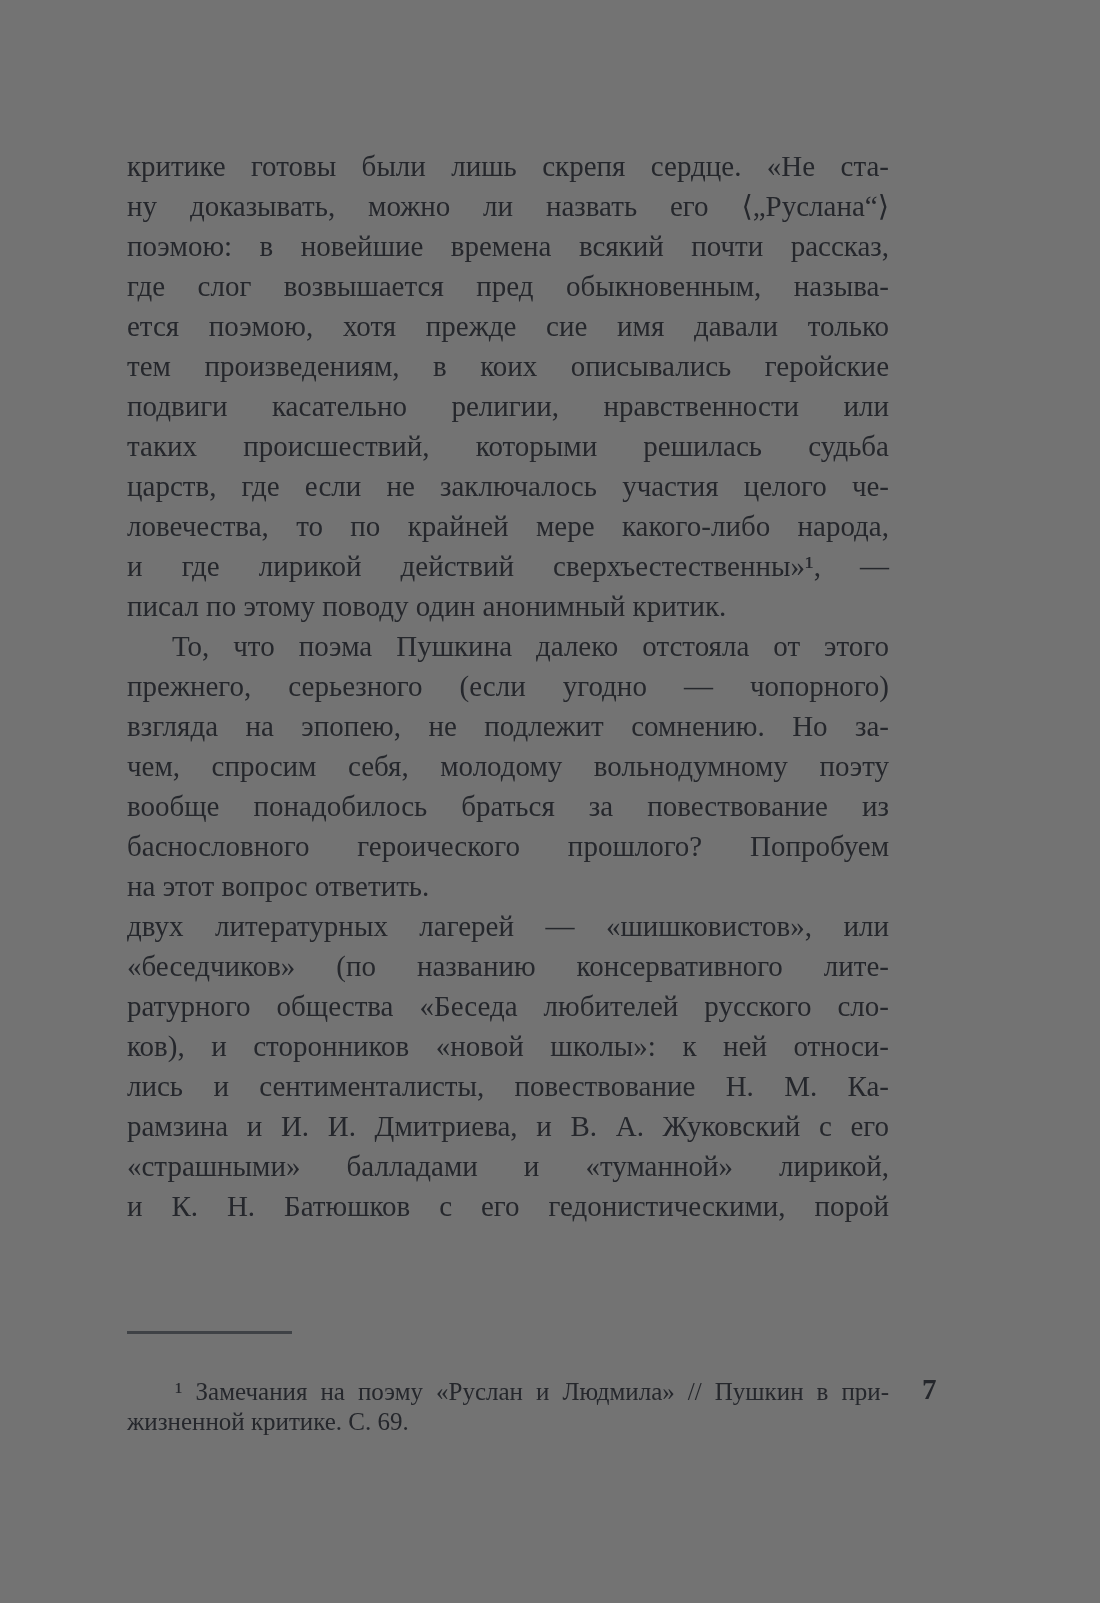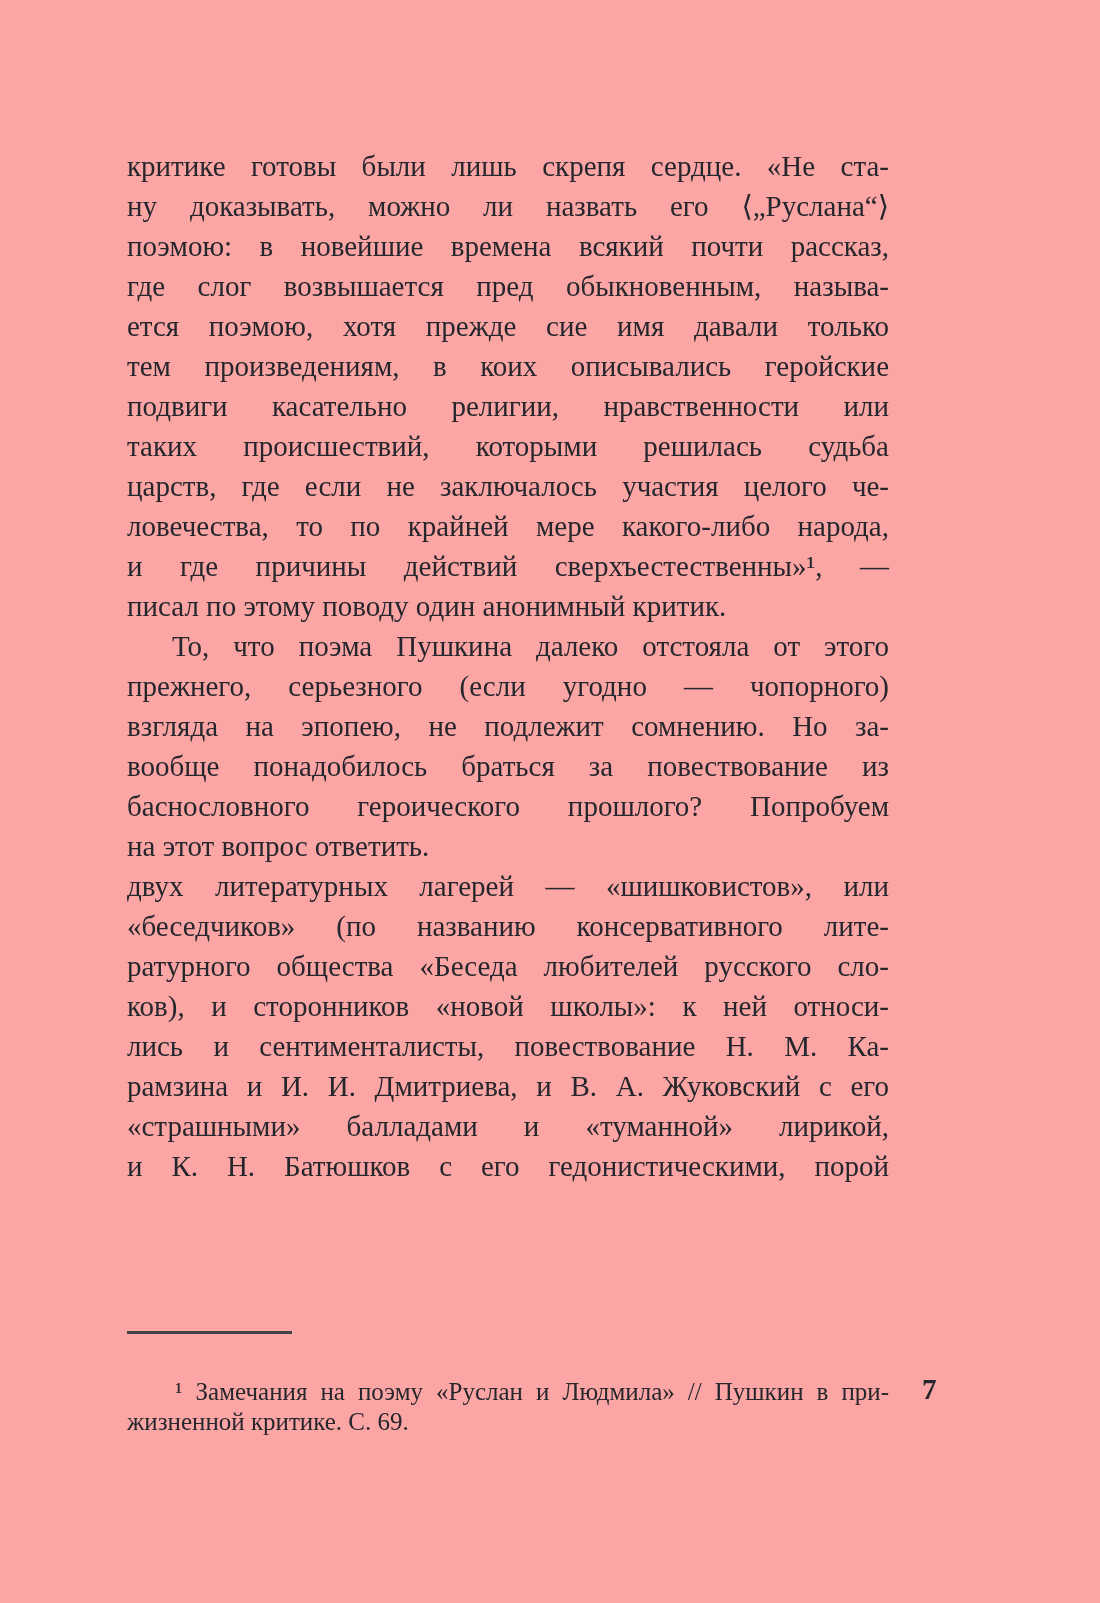--- a/index.html
+++ b/index.html
@@ -4,21 +4,21 @@
 <style>
   html, body {
     margin: 0;
     padding: 0;
     background: #ffffff;
   }
   .page {
     position: relative;
     width: 1100px;
     height: 1603px;
-    background: #fca5a5;
+    background: #737373;
     overflow: hidden;
     font-family: "Liberation Serif", "DejaVu Serif", serif;
     color: #25272c;
   }
   .text-block {
     position: absolute;
     left: 127px;
     top: 146px;
     width: 762px;
     font-size: 29px;
@@ -82,25 +82,26 @@
       <div class="line">критике готовы были лишь скрепя сердце. «Не ста-</div>
       <div class="line">ну доказывать, можно ли назвать его ⟨„Руслана“⟩</div>
       <div class="line">поэмою: в новейшие времена всякий почти рассказ,</div>
       <div class="line">где слог возвышается пред обыкновенным, называ-</div>
       <div class="line">ется поэмою, хотя прежде сие имя давали только</div>
       <div class="line">тем произведениям, в коих описывались геройские</div>
       <div class="line">подвиги касательно религии, нравственности или</div>
       <div class="line">таких происшествий, которыми решилась судьба</div>
       <div class="line">царств, где если не заключалось участия целого че-</div>
       <div class="line">ловечества, то по крайней мере какого-либо народа,</div>
-      <div class="line">и где причины действий сверхъестественны»¹, —</div>
+      <div class="line">и где лирикой действий сверхъестественны»¹, —</div>
       <div class="line last">писал по этому поводу один анонимный критик.</div>
       <div class="line indent">То, что поэма Пушкина далеко отстояла от этого</div>
       <div class="line">прежнего, серьезного (если угодно — чопорного)</div>
       <div class="line">взгляда на эпопею, не подлежит сомнению. Но за-</div>
+      <div class="line">чем, спросим себя, молодому вольнодумному поэту</div>
       <div class="line">вообще понадобилось браться за повествование из</div>
       <div class="line">баснословного героического прошлого? Попробуем</div>
       <div class="line last">на этот вопрос ответить.</div>
       <div class="line">двух литературных лагерей — «шишковистов», или</div>
       <div class="line">«беседчиков» (по названию консервативного лите-</div>
       <div class="line">ратурного общества «Беседа любителей русского сло-</div>
       <div class="line">ков), и сторонников «новой школы»: к ней относи-</div>
       <div class="line">лись и сентименталисты, повествование Н. М. Ка-</div>
       <div class="line">рамзина и И. И. Дмитриева, и В. А. Жуковский с его</div>
       <div class="line">«страшными» балладами и «туманной» лирикой,</div>

